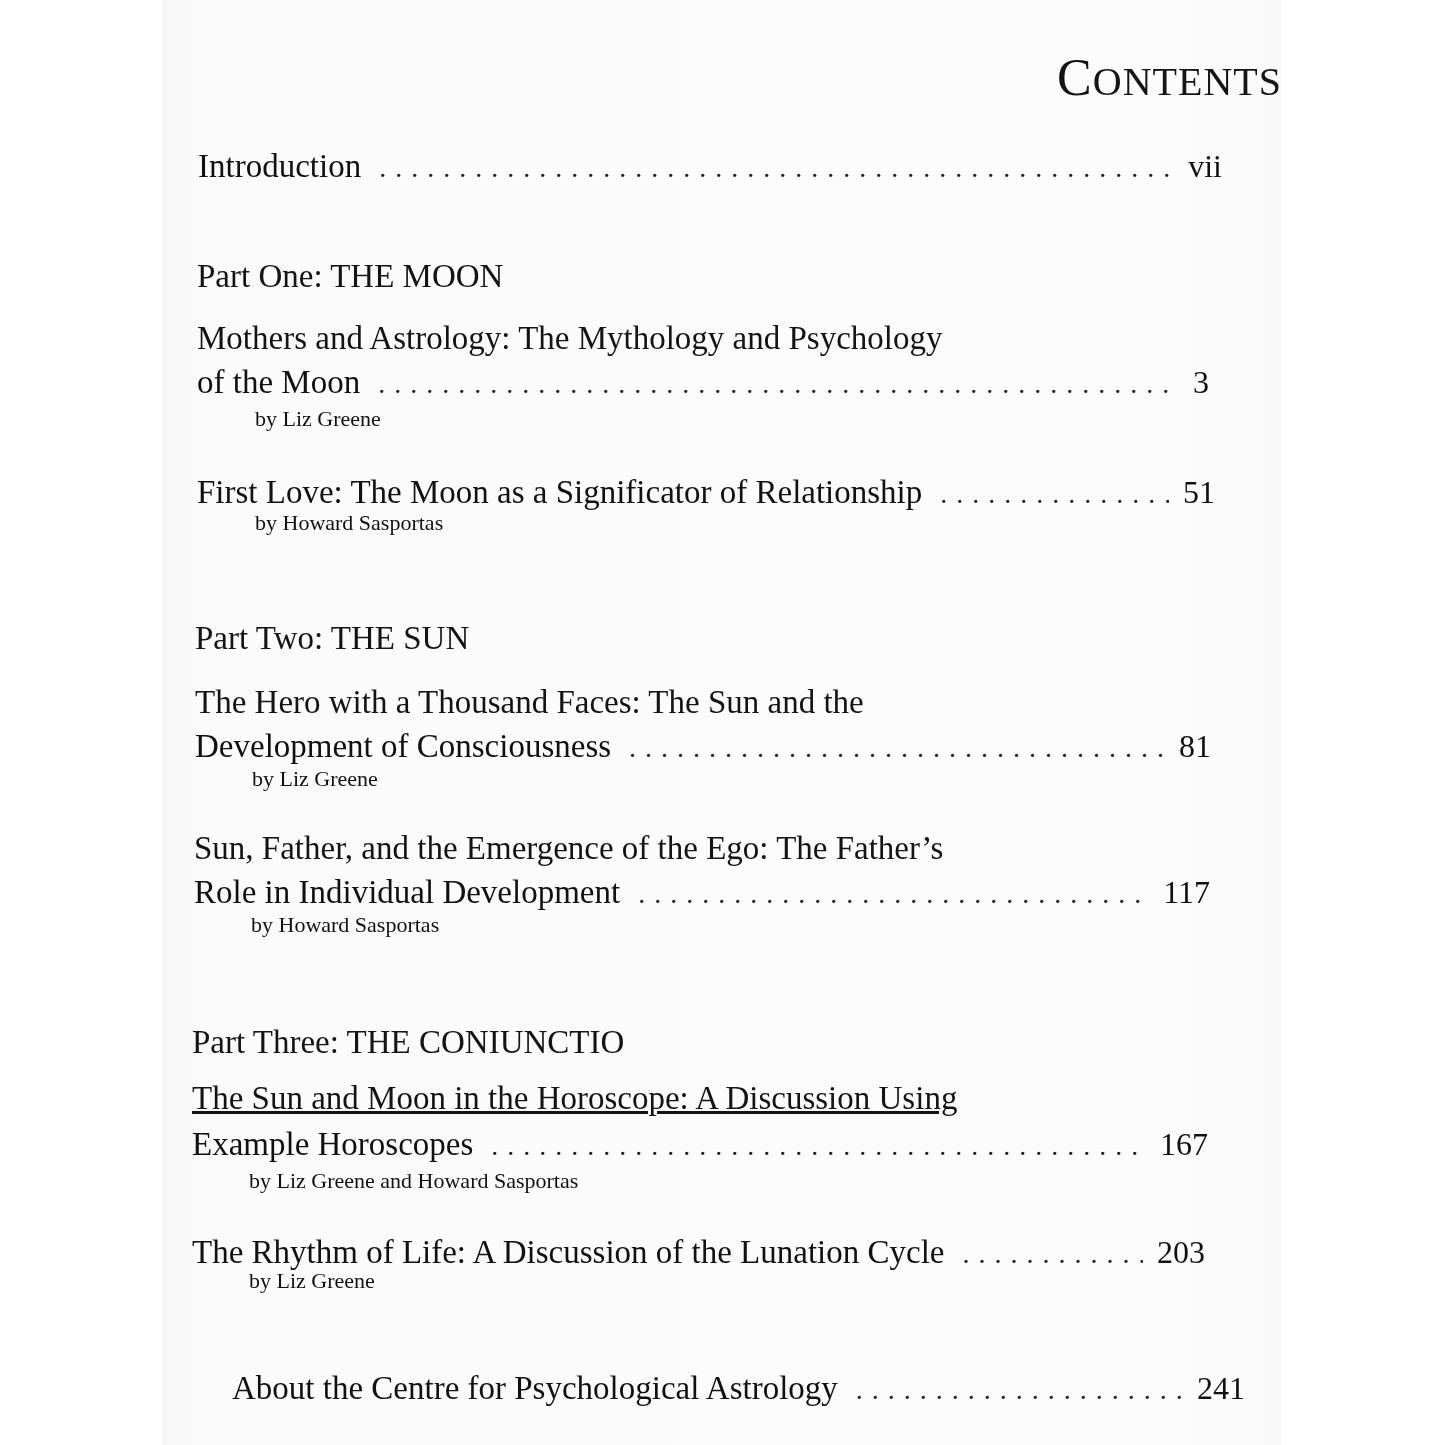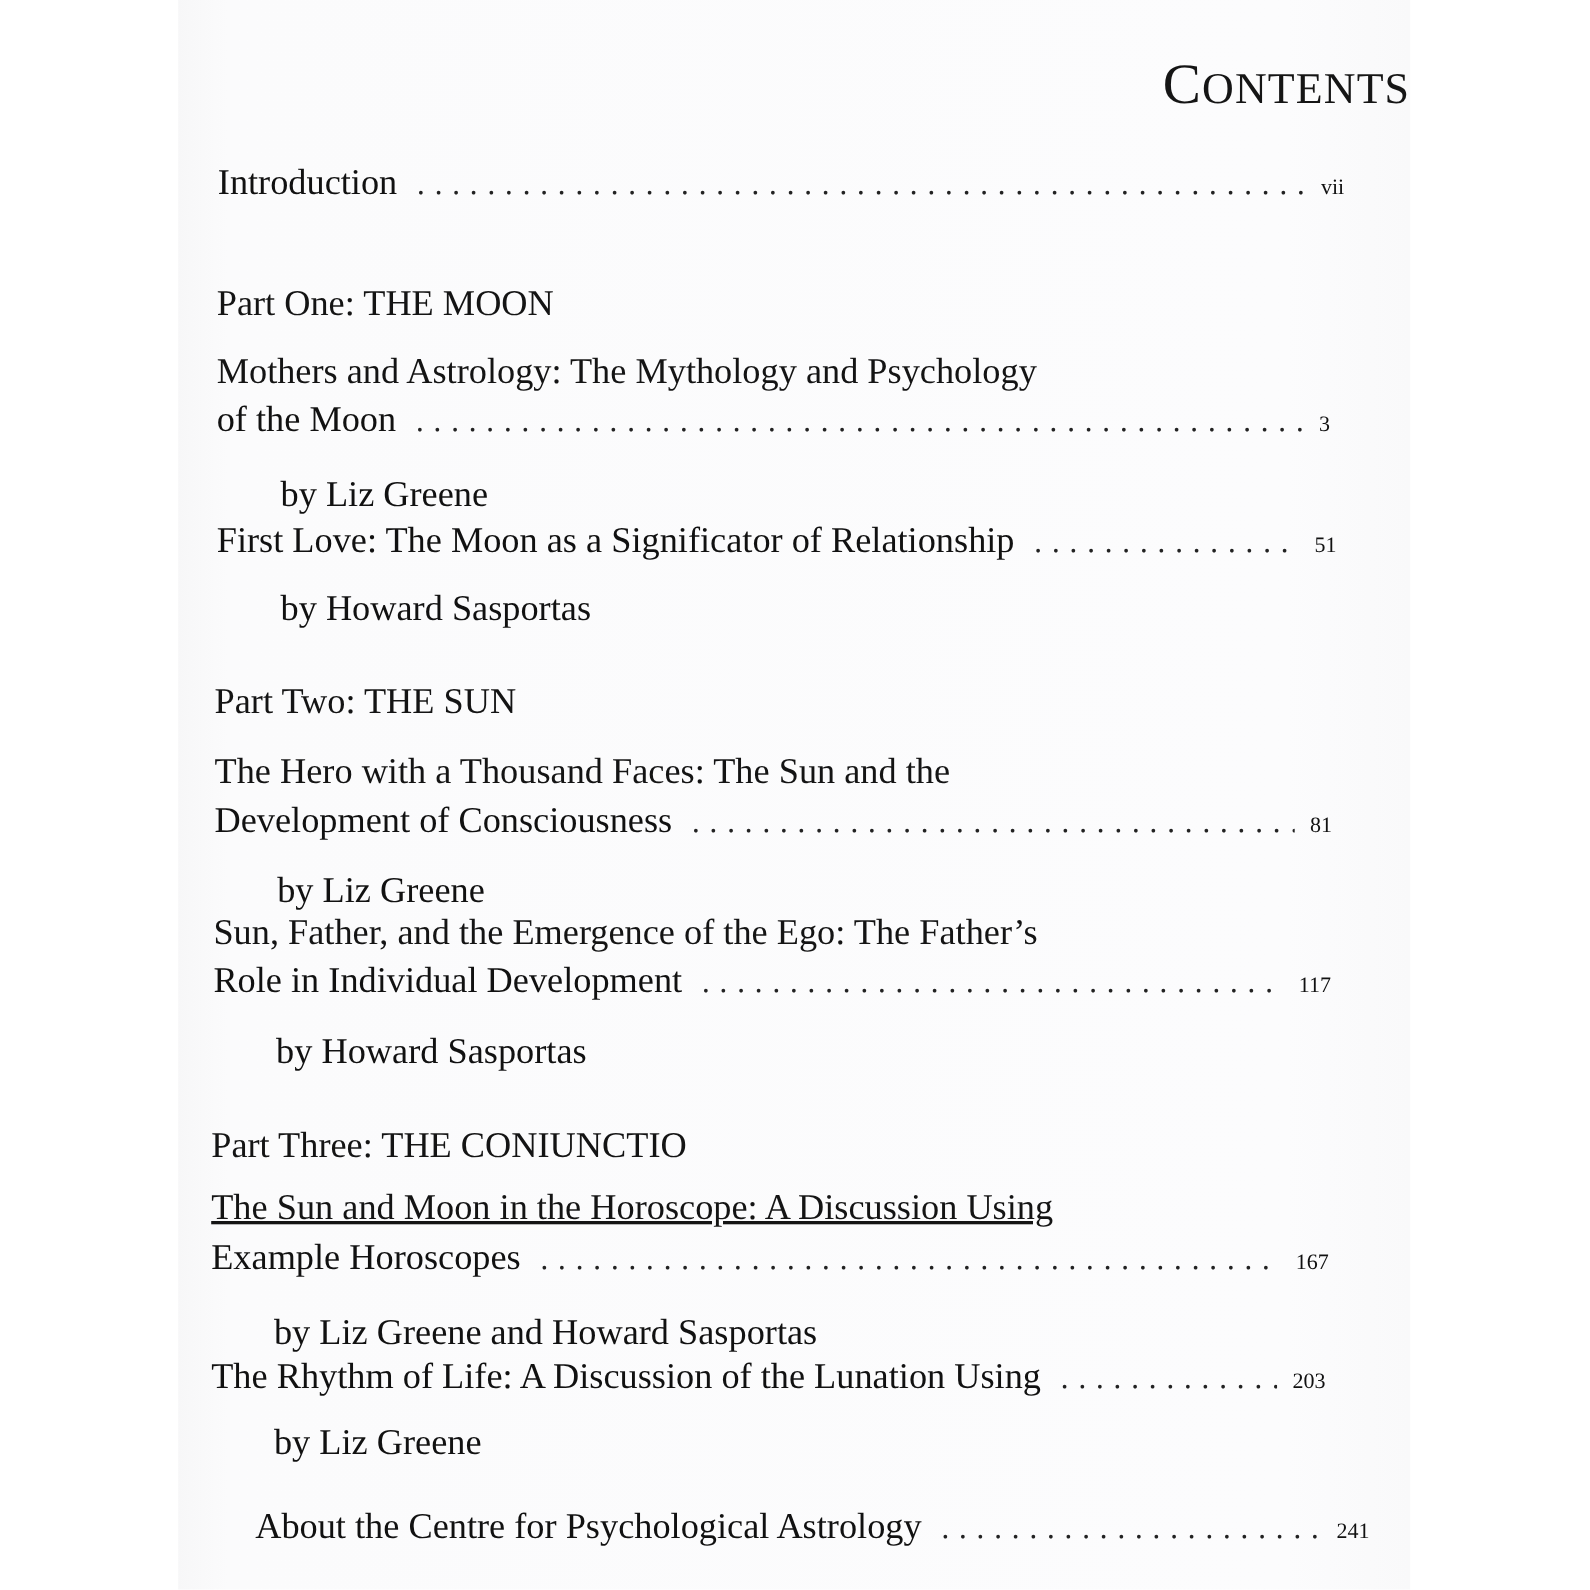--- a/index.html
+++ b/index.html
@@ -20,22 +20,22 @@
     position:absolute; font-size:33px; white-space:nowrap; color:#141414;
   }
   .row {
     position:absolute; font-size:33px; white-space:nowrap; display:flex; align-items:baseline;
   }
   .row .txt { flex:none; }
   .row .dots {
     flex:1; overflow:hidden; margin:0 14px 0 18px; letter-spacing:9px; color:#222;
     font-size:28px;
   }
-  .row .pg { flex:none; font-size:20px; }
-  .author { position:absolute; font-size:33px; white-space:nowrap;margin-top:26px; }
+  .row .pg { flex:none; font-size:32px; }
+  .author { position:absolute; font-size:22px; white-space:nowrap; }
 </style>
 </head>
 <body>
 
 <div class="page">
 
   <div class="title"><span>C</span><span class="small">ONTENTS</span></div>
 
   <div class="row" style="left:36px; top:148px; width:1024px;">
     <span class="txt">Introduction</span>
@@ -82,21 +82,21 @@
 
   <div class="line" style="left:30px; top:1080px;text-decoration:underline;">The Sun and Moon in the Horoscope: A Discussion Using</div>
   <div class="row" style="left:30px; top:1126px; width:1016px;">
     <span class="txt">Example Horoscopes</span>
     <span class="dots">........................................................................................</span>
     <span class="pg">167</span>
   </div>
   <div class="author" style="left:87px; top:1168px;">by Liz Greene and Howard Sasportas</div>
 
   <div class="row" style="left:30px; top:1234px; width:1013px;">
-    <span class="txt">The Rhythm of Life: A Discussion of the Lunation Using</span>
+    <span class="txt">The Rhythm of Life: A Discussion of the Lunation Cycle</span>
     <span class="dots">........................................................................................</span>
     <span class="pg">203</span>
   </div>
   <div class="author" style="left:87px; top:1268px;">by Liz Greene</div>
 
   <div class="row" style="left:28px; top:1370px; width:1013px;margin-left:42px;">
     <span class="txt">About the Centre for Psychological Astrology</span>
     <span class="dots">........................................................................................</span>
     <span class="pg">241</span>
   </div>

